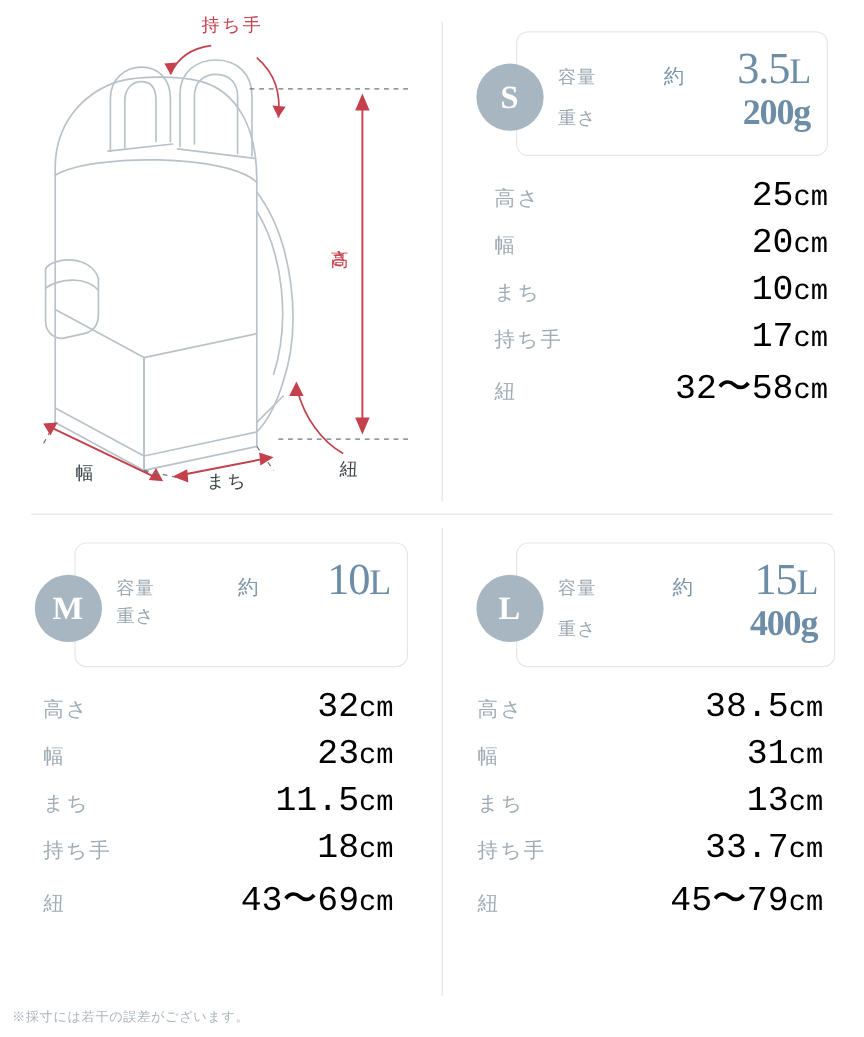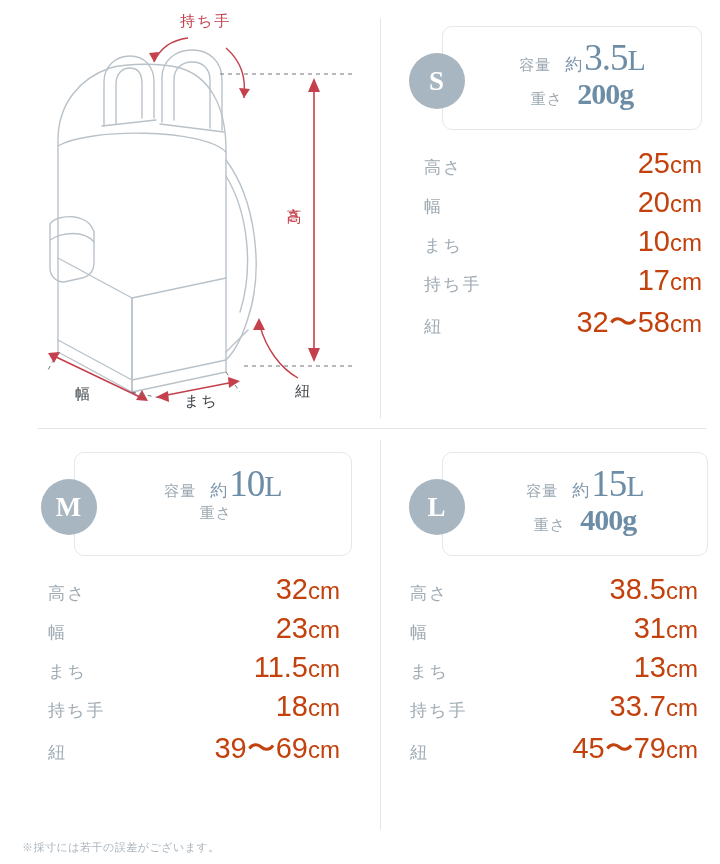--- a/index.html
+++ b/index.html
@@ -9,21 +9,21 @@
     height: 864px;
     background: #ffffff;
     font-family: "Liberation Sans", sans-serif;
     color: #8d9aa5;
     overflow: hidden;
     position: relative;
   }
 
   .grid {
     position: absolute;
-    left: 12px; top: 0;
+    left: 0; top: 0;
     width: 684px; height: 864px;
   }
 
   
   .v-divider {
     position: absolute;
     left: 368px; top: 18px;
     width: 1px; height: 400px;
     background: #e2e6e9;
   }
@@ -81,21 +81,21 @@
     display: flex;
     align-items: center;
     justify-content: center;
     letter-spacing: 1px;
     font-family: "Liberation Serif", serif;
   }
 
   .card-row {
     display: flex;
     align-items: baseline;
-    justify-content: center;
+    justify-content: space-between;
   }
   .card-row.first { margin-top: 2px; }
   .card-label {
     font-size: 15px;
     color: #9aa6b0;
     margin-right: 14px;
     letter-spacing: 1px;
   }
   .approx {
     font-size: 17px;
@@ -134,22 +134,22 @@
     padding: 3px 0;
   }
   .dim-label {
     font-size: 17px;
     color: #9fabb4;
     letter-spacing: 2px;
     white-space: nowrap;
   }
   .dim-value {
     font-size: 29px;
-    color: #c2410c;
-    font-family: Liberation Sans, sans-serif;
+    color: #000000;
+    font-family: Liberation Mono, monospace;
     letter-spacing: 0px;
     white-space: nowrap;
   }
   .dim-value .u { font-size: 24px; }
 
   .footnote {
     position: absolute;
     left: 10px;
     top: 840px;
     font-size: 11px;
@@ -330,21 +330,21 @@
       <div class="dim-row">
         <span class="dim-label">まち</span>
         <span class="dim-value"><span>11.5</span><span class="u">cm</span></span>
       </div>
       <div class="dim-row">
         <span class="dim-label">持ち手</span>
         <span class="dim-value"><span>18</span><span class="u">cm</span></span>
       </div>
       <div class="dim-row">
         <span class="dim-label">紐</span>
-        <span class="dim-value"><span>39〜69</span><span class="u">cm</span></span>
+        <span class="dim-value"><span>43〜69</span><span class="u">cm</span></span>
       </div>
     </div>
   </div>
 
   <div class="spec spec-l">
     <div class="card">
       <div class="badge">L</div>
       <div class="card-row first">
         <span class="card-label">容量</span>
         <span class="approx">約</span>

